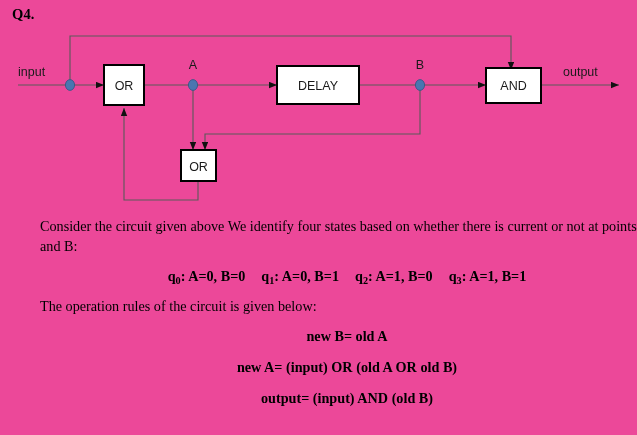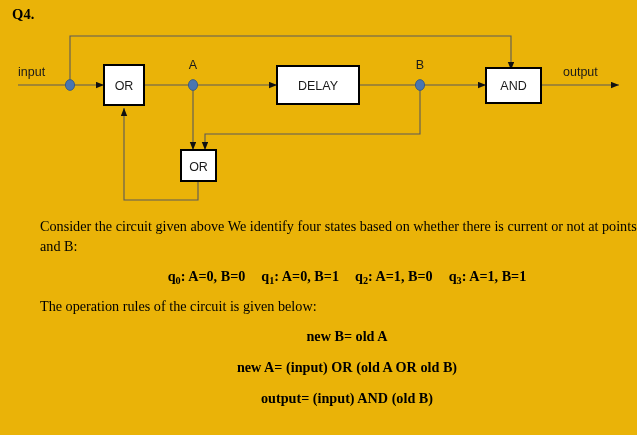--- a/index.html
+++ b/index.html
@@ -13,21 +13,21 @@
     height: 435px;
     position: relative;
     overflow: hidden;
     font-family: "Liberation Serif", "DejaVu Serif", serif;
     color: #000000;
   }
   #page {
     position: relative;
     width: 637px;
     height: 435px;
-    background: #eab308;
+    background: #ec4899;
   }
   .q-heading {
     position: absolute;
     left: 12px;
     top: 6px;
     font-family: "Liberation Serif", "DejaVu Serif", serif;
     font-weight: bold;
     font-size: 14.5px;
     letter-spacing: 0.1px;
     color: #000000;

